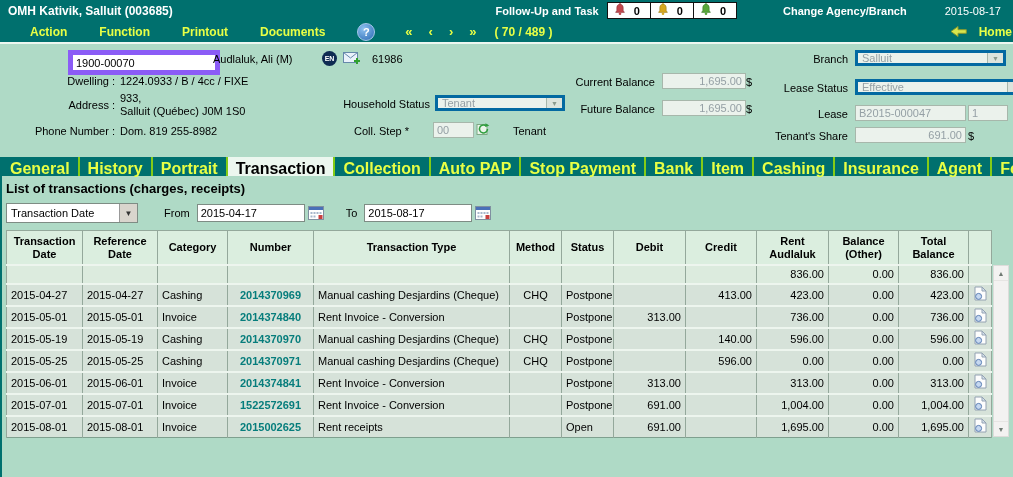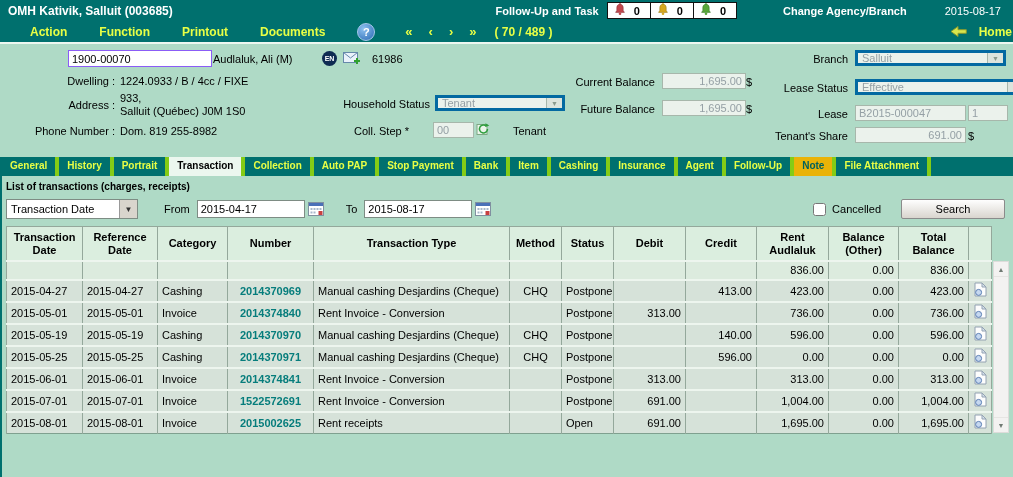--- a/index.html
+++ b/index.html
@@ -24,42 +24,42 @@
   .nava{margin-right:16px;cursor:pointer;}
   .navc{font-size:12px;margin-left:2px;white-space:nowrap;}
   .homegrp{margin-left:auto;display:flex;align-items:center;gap:12px;}
   .homegrp .menu{margin-right:0;}
   .sep{height:2px;background:#EDF7F0;}
   
   .panel{position:relative;height:113px;}
   .lab{position:absolute;text-align:right;white-space:nowrap;}
   .lab.teal{color:#006B6B;font-weight:normal;padding-left:48px;}
   .val{position:absolute;white-space:nowrap;}
-  .tin{position:absolute;height:15px;border:1px solid #8b5cf6;background:#fff;
+  .tin{position:absolute;height:15px;border:5px solid #8b5cf6;background:#fff;
        font:11px "Liberation Sans",sans-serif;padding:0 3px;}
   .din{position:absolute;height:14px;border:1px solid #A7B7AB;background:#EBF2EC;color:#95A0A5;
        font:11px "Liberation Sans",sans-serif;padding:0 3px;}
   .din.amt{text-align:right;}
   .dsel{position:absolute;height:16px;border:3px solid #0369a1;background:#EBF2EC;color:#95A0A5;
         display:flex;align-items:center;box-sizing:border-box;}
   .dseltext{flex:1;padding:0 4px;white-space:nowrap;overflow:hidden;}
   .dselarr{width:15px;align-self:stretch;background:#DCE4DD;border-left:1px solid #A7B7AB;
            display:flex;align-items:center;justify-content:center;font-size:7px;color:#8A9A8E;}
   .enbadge{position:absolute;width:15px;height:15px;border-radius:50%;background:#0F2B52;color:#fff;
            font-size:7px;font-weight:bold;display:inline-flex;align-items:center;justify-content:center;}
   .icon{position:absolute;display:inline-flex;cursor:pointer;}
   
   .tabbar{background:#00706E;height:19px;display:flex;padding-left:2px;}
-  .tab{padding:3px 8px 0;font-weight:bold;font-size:10px;color:#E8FF45;
-       border-right:4px solid #84cc16;cursor:pointer;white-space:nowrap;}
+  .tab{padding:3px 8px 0;font-weight:bold;font-size:16px;color:#E8FF45;
+       border-right:2px solid #84cc16;cursor:pointer;white-space:nowrap;}
   .tab.active{background:#ECF7EF;color:#000;}
   .tab.highlight{background:#eab308;color:#00615E;}
   
   .content{position:relative;height:301px;border-left:2px solid #00706E;padding-top:3px;}
-  .sec-title{font-weight:bold;font-size:10px;padding:2px 0 0 4px;}
+  .sec-title{font-weight:bold;font-size:13px;padding:2px 0 0 4px;}
   .filterrow{display:flex;align-items:center;margin-top:6px;padding:0 8px 0 4px;height:22px;}
   .fsel{width:132px;height:20px;background:#fff;border:1px solid #7E8C84;display:flex;
         align-items:center;box-sizing:border-box;cursor:pointer;}
   .fseltext{flex:1;padding:0 4px;white-space:nowrap;overflow:hidden;}
   .fselarr{width:17px;align-self:stretch;background:#D9D5CD;border-left:1px solid #999;
            display:flex;align-items:center;justify-content:center;font-size:8px;color:#333;}
   .flab{margin-left:26px;margin-right:7px;}
   .tolab{margin-left:22px;}
   .fin{width:100px;height:16px;border:1px solid #7E8C84;font:11px "Liberation Sans",sans-serif;
        padding:0 3px;background:#fff;}
@@ -264,25 +264,20 @@
               <rect x="2.5" y="6" width="2" height="2"></rect>
               <rect x="5.5" y="6" width="2" height="2"></rect>
               <rect x="8.5" y="6" width="2" height="2"></rect>
               <rect x="11.5" y="6" width="2" height="2"></rect>
               <rect x="2.5" y="9.5" width="2" height="2"></rect>
               <rect x="5.5" y="9.5" width="2" height="2"></rect>
             </g>
             <rect x="10.5" y="9" width="4" height="4" fill="#C84040"></rect>
           </svg>
         </span>
-      <span class="rightgrp">
-        <input type="checkbox" class="cb" style="">
-        <span>Cancelled</span>
-        <button class="searchbtn">Search</button>
-      </span>
     </div>
 
     <div class="tablewrap">
       <table class="txtable">
         <colgroup>
           <col style="width:76px">
             <col style="width:75px">
             <col style="width:70px">
             <col style="width:86px">
           <col style="width:196px">

